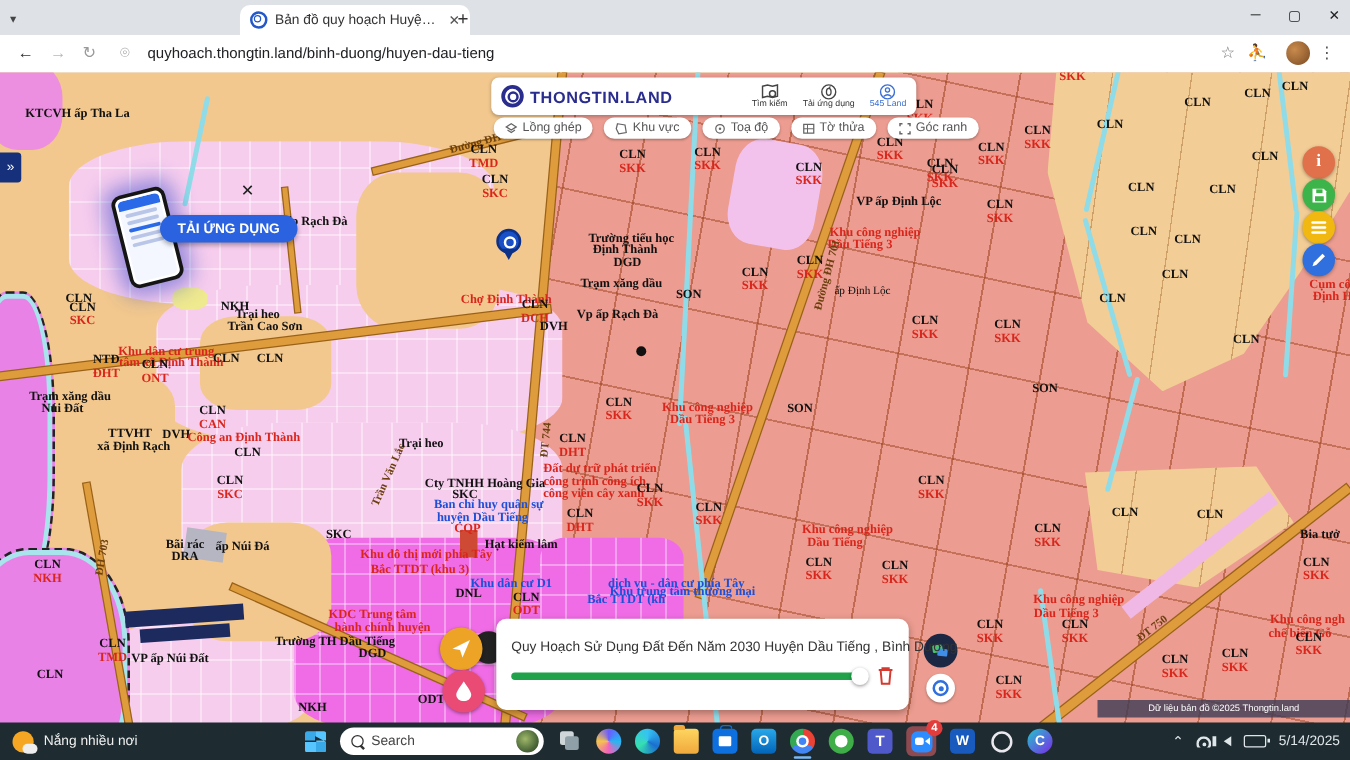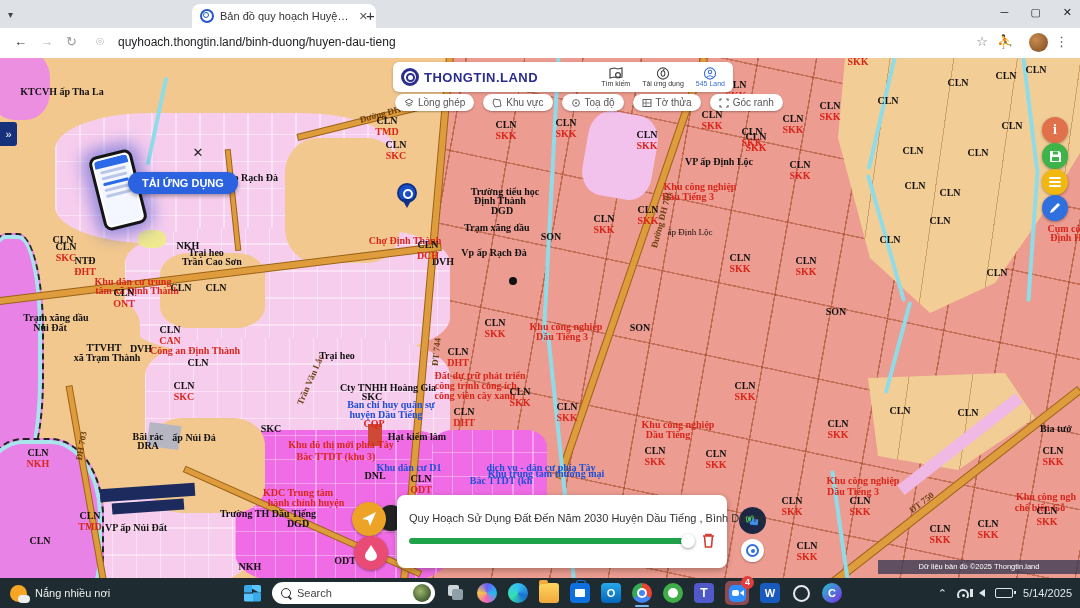--- a/index.html
+++ b/index.html
@@ -310,36 +310,36 @@
           <div class="ls">DCH</div>
         </div>
         <div class="ml b" style="left: 188px; top: 188px;">NKH</div>
         <div class="ml b" style="left: 206px; top: 195px;">Trại heo</div>
         <div class="ml b" style="left: 212px; top: 204px;">Trần Cao Sơn</div>
         <div class="ml b" style="left: 63px; top: 182px;">CLN</div>
         <div class="ml " style="left: 66px; top: 194px;">
           <div class="lt">CLN</div>
           <div class="ls">SKC</div>
         </div>
-        <div class="ml " style="left: 85px; top: 208px; font-family: Liberation Serif, serif;">
+        <div class="ml " style="left: 85px; top: 236px; font-family: Liberation Serif, serif;">
           <div class="lt">NTĐ</div>
           <div class="ls">ĐHT</div>
         </div>
         <div class="ml r" style="left: 133px; top: 224px;">Khu dân cư trung</div>
         <div class="ml r" style="left: 137px; top: 233px;">tâm xã Định Thành</div>
         <div class="ml b" style="left: 181px; top: 230px;">CLN</div>
         <div class="ml b" style="left: 216px; top: 230px;">CLN</div>
         <div class="ml " style="left: 124px; top: 240px;">
           <div class="lt">CLN</div>
           <div class="ls">ONT</div>
         </div>
         <div class="ml b" style="left: 56px; top: 260px;">Trạm xăng dầu</div>
         <div class="ml b" style="left: 50px; top: 270px;">Núi Đất</div>
         <div class="ml b" style="left: 104px; top: 290px;">TTVHT</div>
-        <div class="ml b" style="left: 107px; top: 300px;">xã Trạm Thành</div>
+        <div class="ml b" style="left: 107px; top: 300px;">xã Định Rạch</div>
         <div class="ml b" style="left: 141px; top: 291px;">DVH</div>
         <div class="ml " style="left: 170px; top: 277px;">
           <div class="lt">CLN</div>
           <div class="ls">CAN</div>
         </div>
         <div class="ml r" style="left: 195px; top: 293px;">Công an Định Thành</div>
         <div class="ml b" style="left: 198px; top: 305px;">CLN</div>
         <div class="ml " style="left: 184px; top: 333px;">
           <div class="lt">CLN</div>
           <div class="ls">SKC</div>

